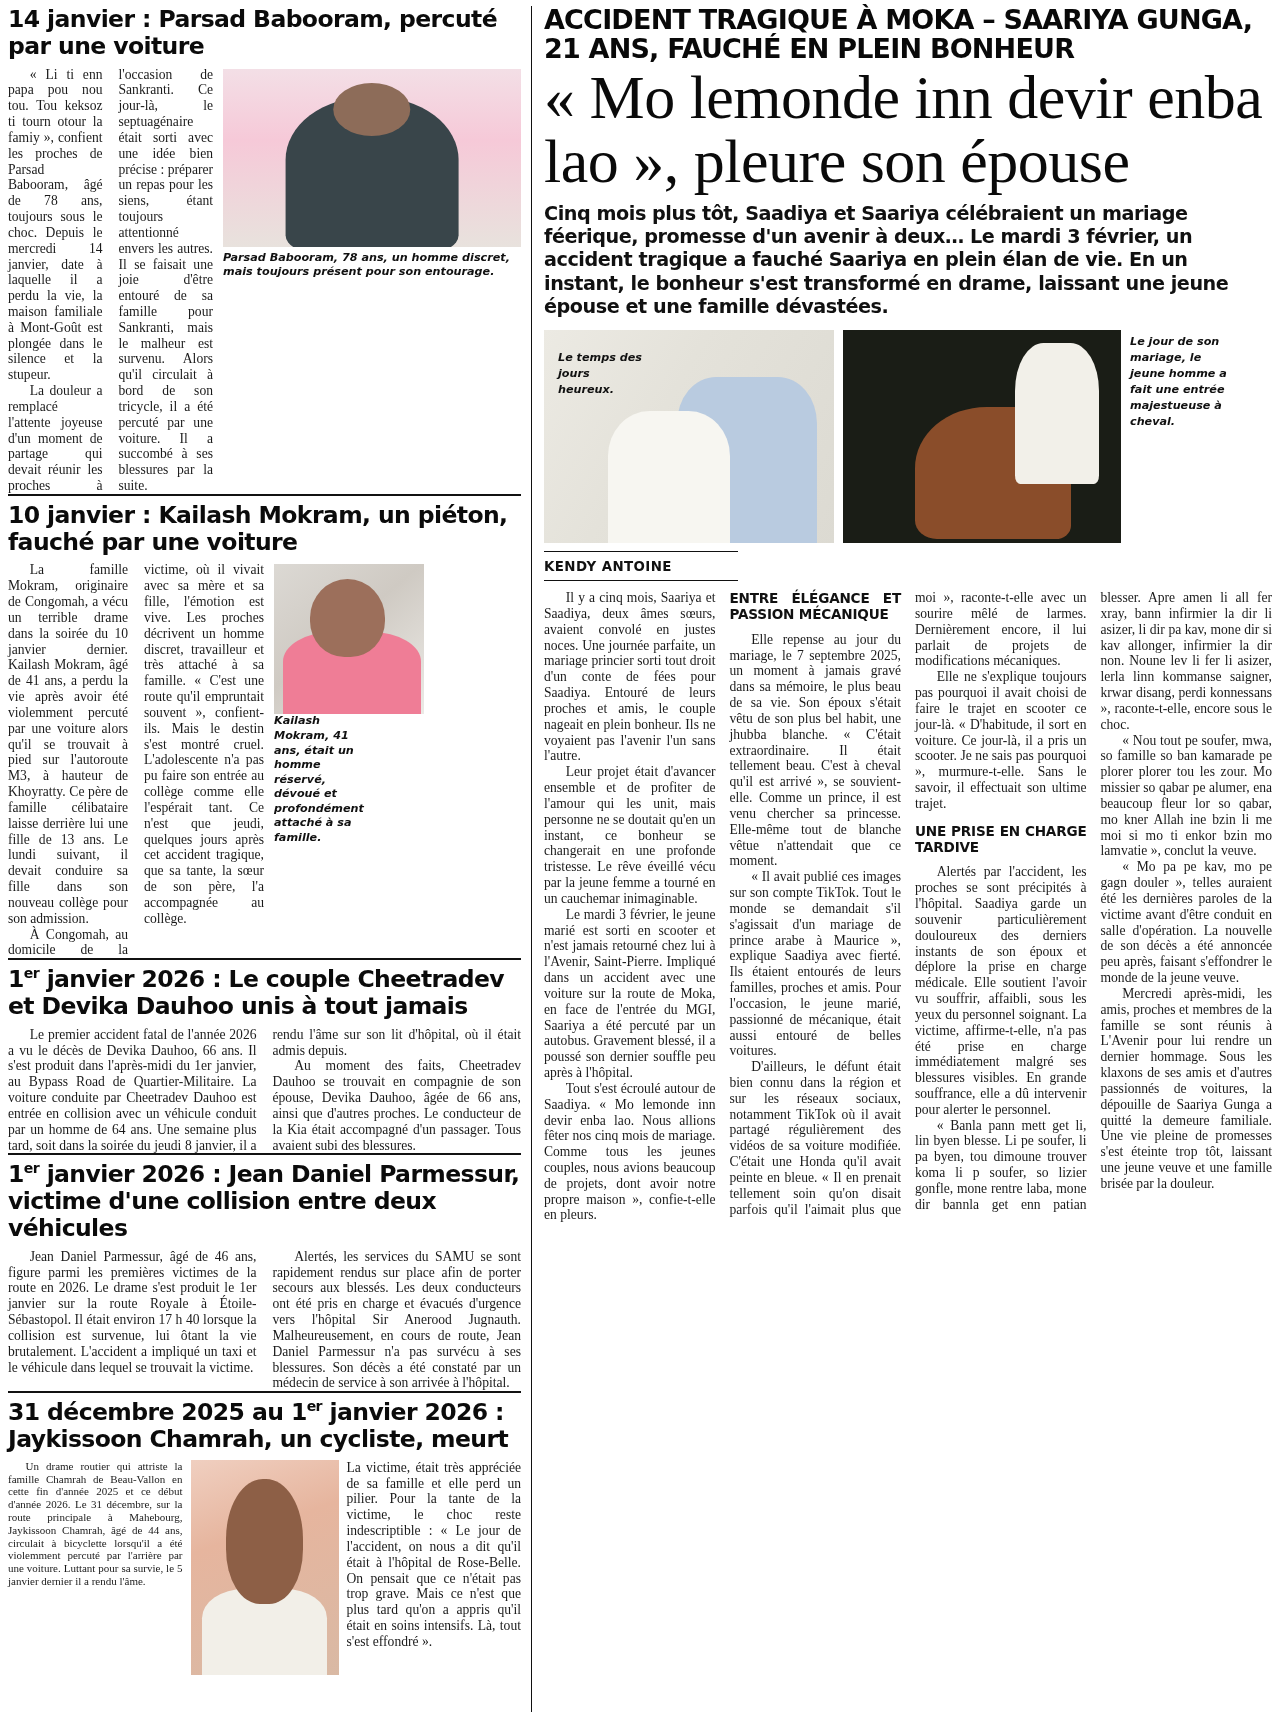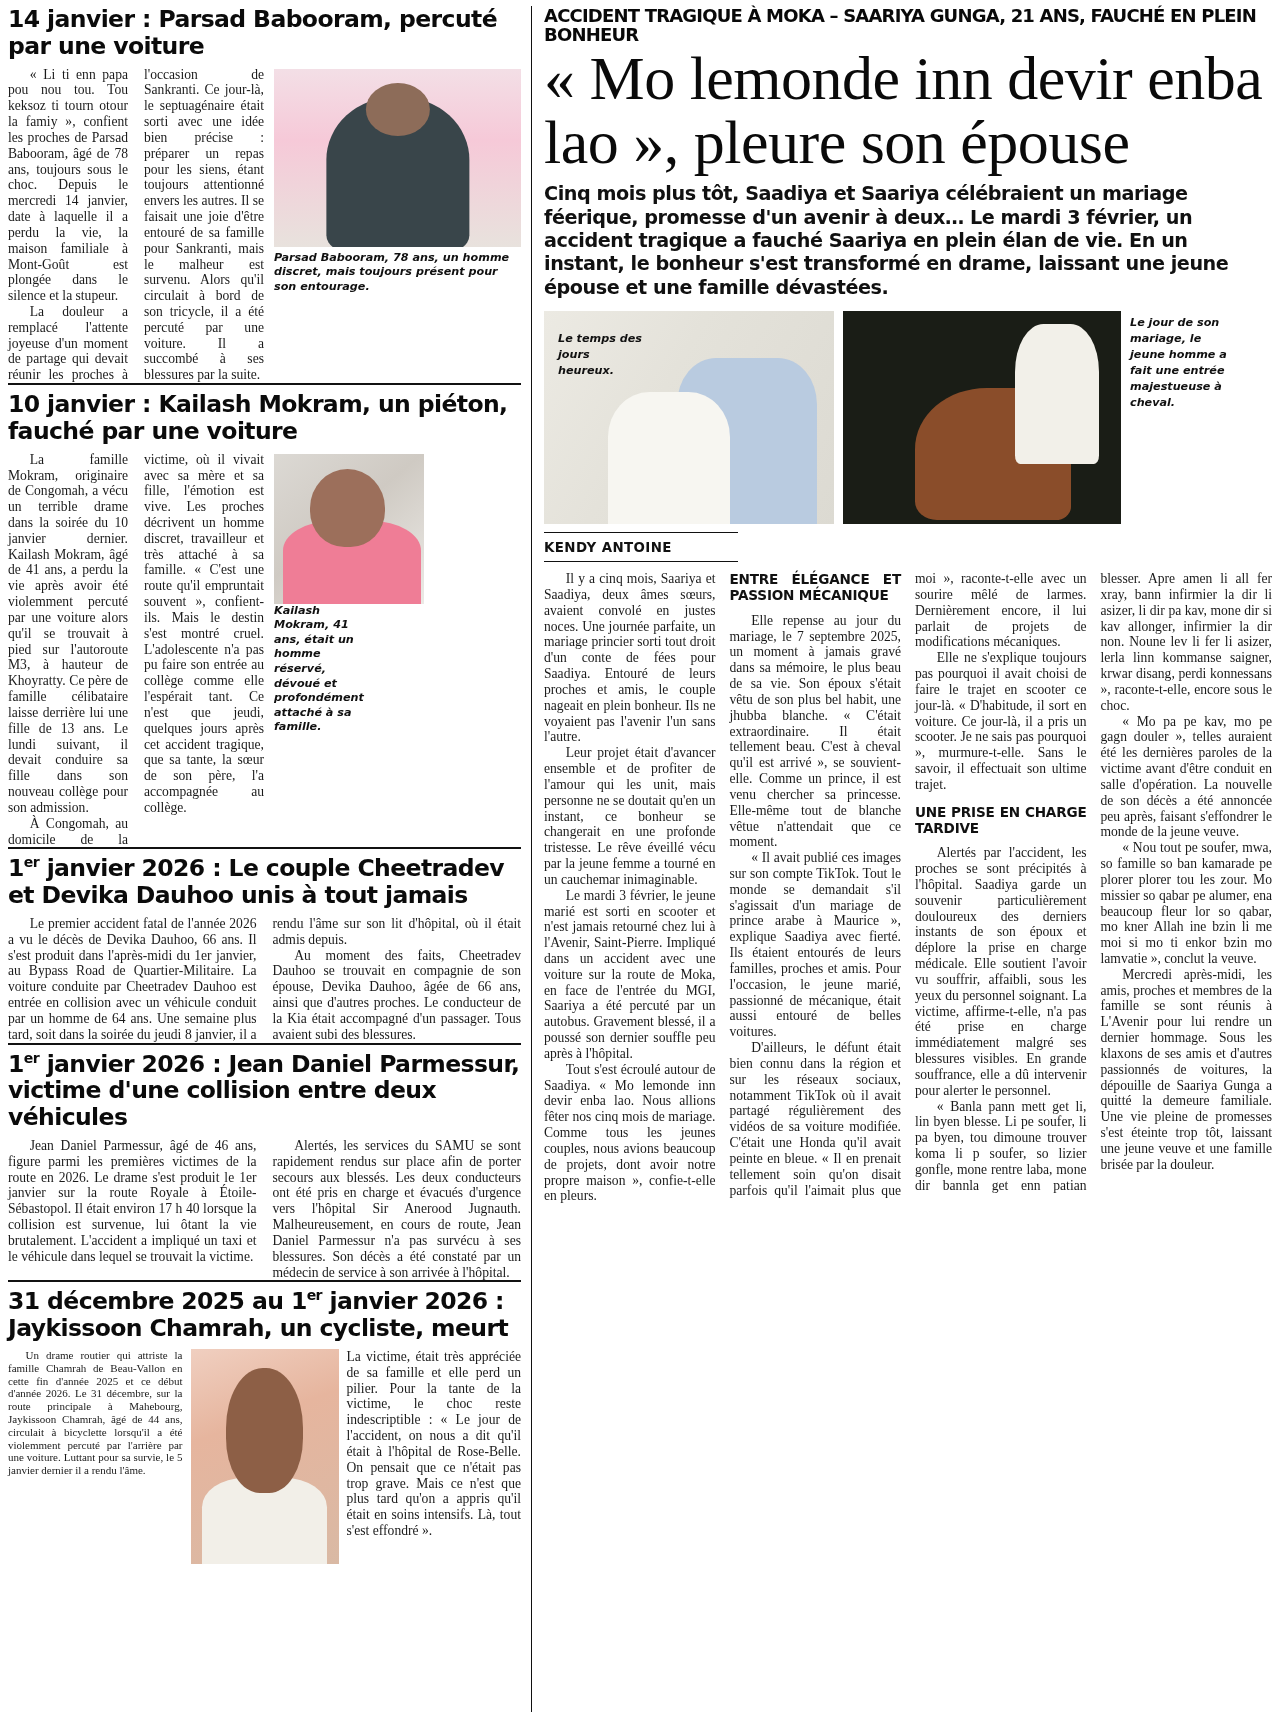--- a/index.html
+++ b/index.html
@@ -73,21 +73,21 @@
     font-weight:bold;
     font-size:11.2px;
     line-height:1.3;
     color:#111;
     margin-top:4px;
   }
 
   
   .art1-photo{
     float:right;
-    width:247px;
+    width:298px;
     margin:2px 0 4px 10px;
     shape-outside:margin-box;
   }
   .art1-photo .photo{height:178px;}
 
   .art2-photo{
     float:right;
     width:247px;
     margin:2px 0 4px 10px;
   }
@@ -134,21 +134,21 @@
   .ph-jay::before{
     content:"";position:absolute;left:24%;top:9%;
     width:52%;height:58%;border-radius:48% 48% 44% 44%;
     background:#8d5f46;z-index:2;
   }
 
   
   .overline{
     font-family:"DejaVu Sans", sans-serif;
     font-weight:bold;
-    font-size:18px;
+    font-size:27px;
     line-height:1.06;
     letter-spacing:-0.8px;
     margin:0 0 2px 0;
     color:#090909;
   }
   h1.main-hed{
     font-family:"Liberation Serif", serif;
     font-weight:normal;
     font-size:62px;
     line-height:1.035;
@@ -349,20 +349,20 @@
 
       <p>Elle repense au jour du mariage, le 7 septembre 2025, un moment à jamais gravé dans sa mémoire, le plus beau de sa vie. Son époux s'était vêtu de son plus bel habit, une jhubba blanche. « C'était extraordinaire. Il était tellement beau. C'est à cheval qu'il est arrivé », se souvient-elle. Comme un prince, il est venu chercher sa princesse. Elle-même tout de blanche vêtue n'attendait que ce moment.</p>
       <p>« Il avait publié ces images sur son compte TikTok. Tout le monde se demandait s'il s'agissait d'un mariage de prince arabe à Maurice », explique Saadiya avec fierté. Ils étaient entourés de leurs familles, proches et amis. Pour l'occasion, le jeune marié, passionné de mécanique, était aussi entouré de belles voitures.</p>
       <p>D'ailleurs, le défunt était bien connu dans la région et sur les réseaux sociaux, notamment TikTok où il avait partagé régulièrement des vidéos de sa voiture modifiée. C'était une Honda qu'il avait peinte en bleue. « Il en prenait tellement soin qu'on disait parfois qu'il l'aimait plus que moi », raconte-t-elle avec un sourire mêlé de larmes. Dernièrement encore, il lui parlait de projets de modifications mécaniques.</p>
       <p>Elle ne s'explique toujours pas pourquoi il avait choisi de faire le trajet en scooter ce jour-là. « D'habitude, il sort en voiture. Ce jour-là, il a pris un scooter. Je ne sais pas pourquoi », murmure-t-elle. Sans le savoir, il effectuait son ultime trajet.</p>
 
       <p class="subhead">UNE PRISE EN CHARGE TARDIVE</p>
 
       <p>Alertés par l'accident, les proches se sont précipités à l'hôpital. Saadiya garde un souvenir particulièrement douloureux des derniers instants de son époux et déplore la prise en charge médicale. Elle soutient l'avoir vu souffrir, affaibli, sous les yeux du personnel soignant. La victime, affirme-t-elle, n'a pas été prise en charge immédiatement malgré ses blessures visibles. En grande souffrance, elle a dû intervenir pour alerter le personnel.</p>
       <p>« Banla pann mett get li, lin byen blesse. Li pe soufer, li pa byen, tou dimoune trouver koma li p soufer, so lizier gonfle, mone rentre laba, mone dir bannla get enn patian blesser. Apre amen li all fer xray, bann infirmier la dir li asizer, li dir pa kav, mone dir si kav allonger, infirmier la dir non. Noune lev li fer li asizer, lerla linn kommanse saigner, krwar disang, perdi konnessans », raconte-t-elle, encore sous le choc.</p>
+      <p>« Nou tout pe soufer, mwa, so famille so ban kamarade pe plorer plorer tou les zour. Mo missier so qabar pe alumer, ena beaucoup fleur lor so qabar, mo kner Allah ine bzin li me moi si mo ti enkor bzin mo lamvatie », conclut la veuve.</p>
       <p>« Mo pa pe kav, mo pe gagn douler », telles auraient été les dernières paroles de la victime avant d'être conduit en salle d'opération. La nouvelle de son décès a été annoncée peu après, faisant s'effondrer le monde de la jeune veuve.</p>
-      <p>« Nou tout pe soufer, mwa, so famille so ban kamarade pe plorer plorer tou les zour. Mo missier so qabar pe alumer, ena beaucoup fleur lor so qabar, mo kner Allah ine bzin li me moi si mo ti enkor bzin mo lamvatie », conclut la veuve.</p>
       <p>Mercredi après-midi, les amis, proches et membres de la famille se sont réunis à L'Avenir pour lui rendre un dernier hommage. Sous les klaxons de ses amis et d'autres passionnés de voitures, la dépouille de Saariya Gunga a quitté la demeure familiale. Une vie pleine de promesses s'est éteinte trop tôt, laissant une jeune veuve et une famille brisée par la douleur.</p>
     </div>
 
   </div>
 
 </div>
 
 </body></html>

